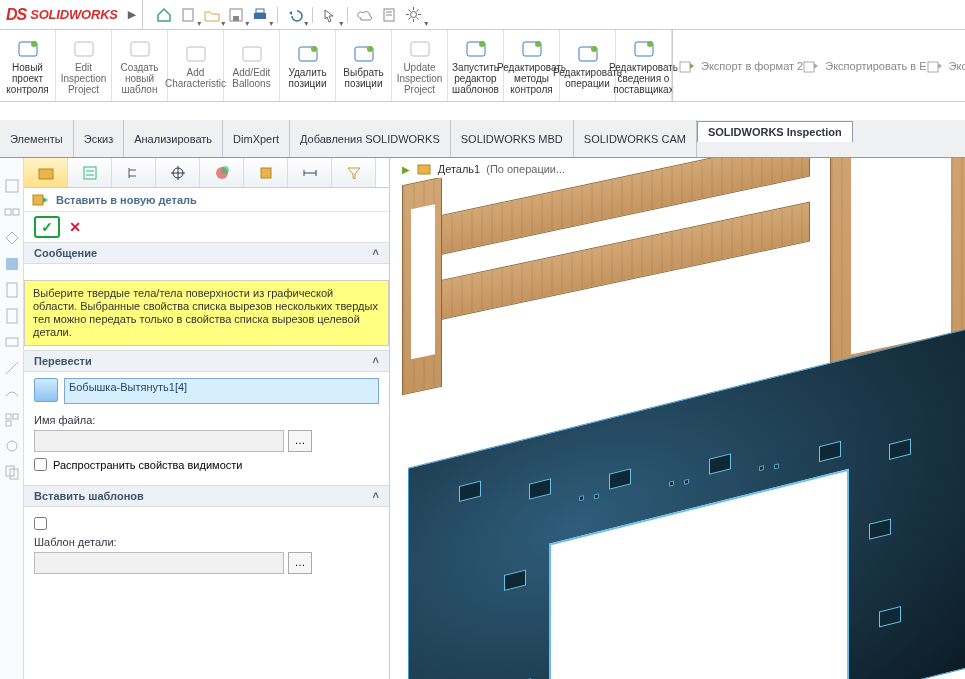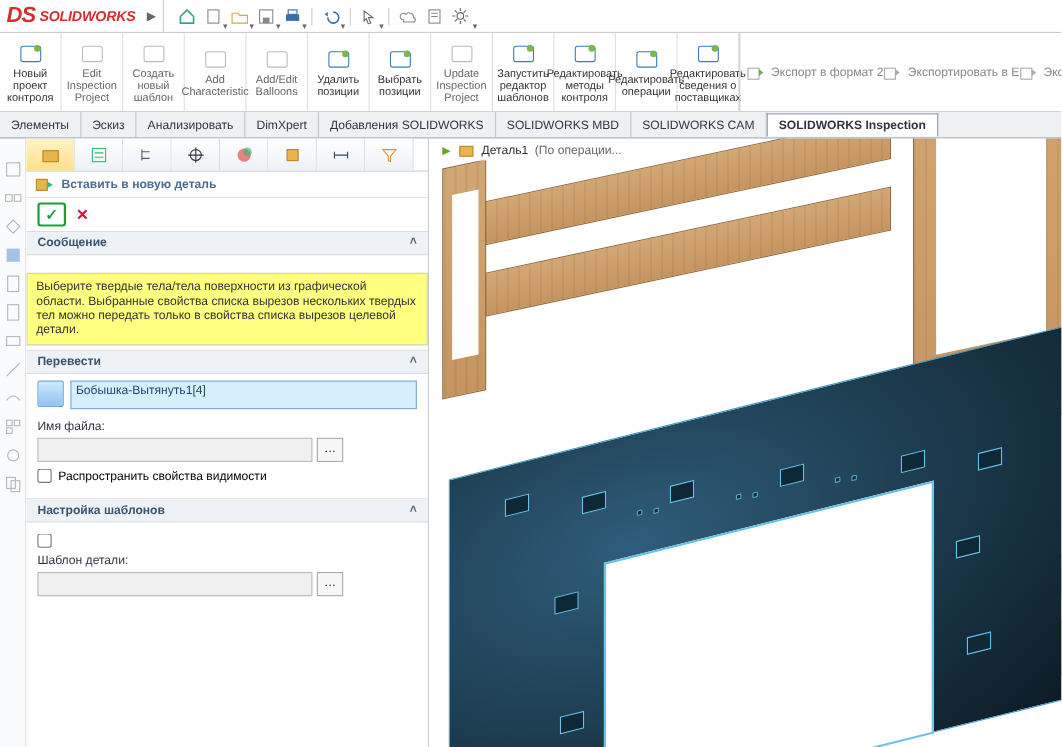--- a/index.html
+++ b/index.html
@@ -1,37 +1,37 @@
 <!DOCTYPE html>
 <html><head>
 <meta charset="utf-8">
 <style>
 * { margin: 0; padding: 0; box-sizing: border-box; font-family: "Segoe UI", sans-serif; font-size: 11px; }
 html, body { width: 965px; height: 679px; overflow: hidden; background: #fff; }
 
 
 .titlebar { height: 30px; background: #fff; border-bottom: 1px solid #ccc; display: flex; align-items: center; padding: 0 4px; }
 .sw-logo { display: flex; align-items: center; gap: 4px; padding: 0 6px 0 2px; border-right: 1px solid #ccc; height: 100%; }
-.sw-ds { font-style: italic; font-weight: bold; font-size: 20px; color: #d62e2e; letter-spacing: -1px; text-align: right; }
+.sw-ds { font-style: italic; font-weight: bold; font-size: 16px; color: #d62e2e; letter-spacing: -1px; text-align: right; }
 .sw-text { font-style: italic; font-weight: bold; font-size: 13px; color: #d62e2e; letter-spacing: -0.2px; }
 .tb-icons { display: flex; align-items: center; gap: 2px; margin-left: 10px; }
 .tb-btn { width: 22px; height: 22px; display: flex; align-items: center; justify-content: center; color: #555; position: relative; }
 .tb-sep { width: 1px; height: 16px; background: #ccc; margin: 0 4px; }
 
 
 .ribbon { height: 72px; background: #fff; border-bottom: 1px solid #ccc; display: flex; }
 .rib-item { display: flex; flex-direction: column; align-items: center; justify-content: center; padding: 2px 4px; min-width: 56px; border-right: 1px solid #e0e0e0; color: #666; }
 .rib-item.enabled { color: #333; }
 .rib-icon { width: 32px; height: 24px; display: flex; align-items: center; justify-content: center; margin-bottom: 1px; }
 .rib-label { font-size: 10px; text-align: center; line-height: 11px; }
 .rib-side { flex: 1; border-left: 1px solid #ccc; display: flex; flex-direction: row; justify-content: space-around; padding: 2px 6px; color: #888; }
 .rib-side-row { display: flex; align-items: center; gap: 6px; font-size: 11px; white-space: nowrap; overflow: hidden; }
 
 
-.tabs { height: 24px; background: #eef0f2; border-bottom: 1px solid #8a9aaa; display: flex; }
+.tabs { height: 38px; background: #eef0f2; border-bottom: 1px solid #8a9aaa; display: flex; margin-top: 18px; }
 .tab { padding: 0 10px; height: 100%; display: flex; align-items: center; border-right: 1px solid #c0c6cc; color: #334; font-size: 11px; }
 .tab.active { background: #fff; border-top: 1px solid #8a9aaa; border-left: 1px solid #8a9aaa; border-right: 1px solid #8a9aaa; font-weight: bold; position: relative; top: 1px; height: 21px; }
 
 
 .main { display: flex; height: 555px; }
 
 
 .leftstrip { width: 24px; background: #fafbfc; border-right: 1px solid #ddd; display: flex; flex-direction: column; align-items: center; padding-top: 20px; gap: 10px; }
 .ls-ic { width: 16px; height: 16px; opacity: .6; }
 
@@ -423,21 +423,21 @@
             <div class="browse">…</div>
           </div>
           <label class="chk">
             <input type="checkbox" style="">
             <span>Распространить свойства видимости</span>
           </label>
         </div>
       </div>
 
       <div class="section">
-        <div class="sec-hdr">Настройка шаблонов</div>
+        <div class="sec-hdr">Вставить шаблонов</div>
         <div class="group">
           <label class="chk">
             <input type="checkbox" style="">
           </label>
           <div class="grp-lbl">Шаблон детали:</div>
           <div style="display:flex;align-items:center">
             <input class="txt-input" value="" style="">
             <div class="browse">…</div>
           </div>
         </div>

